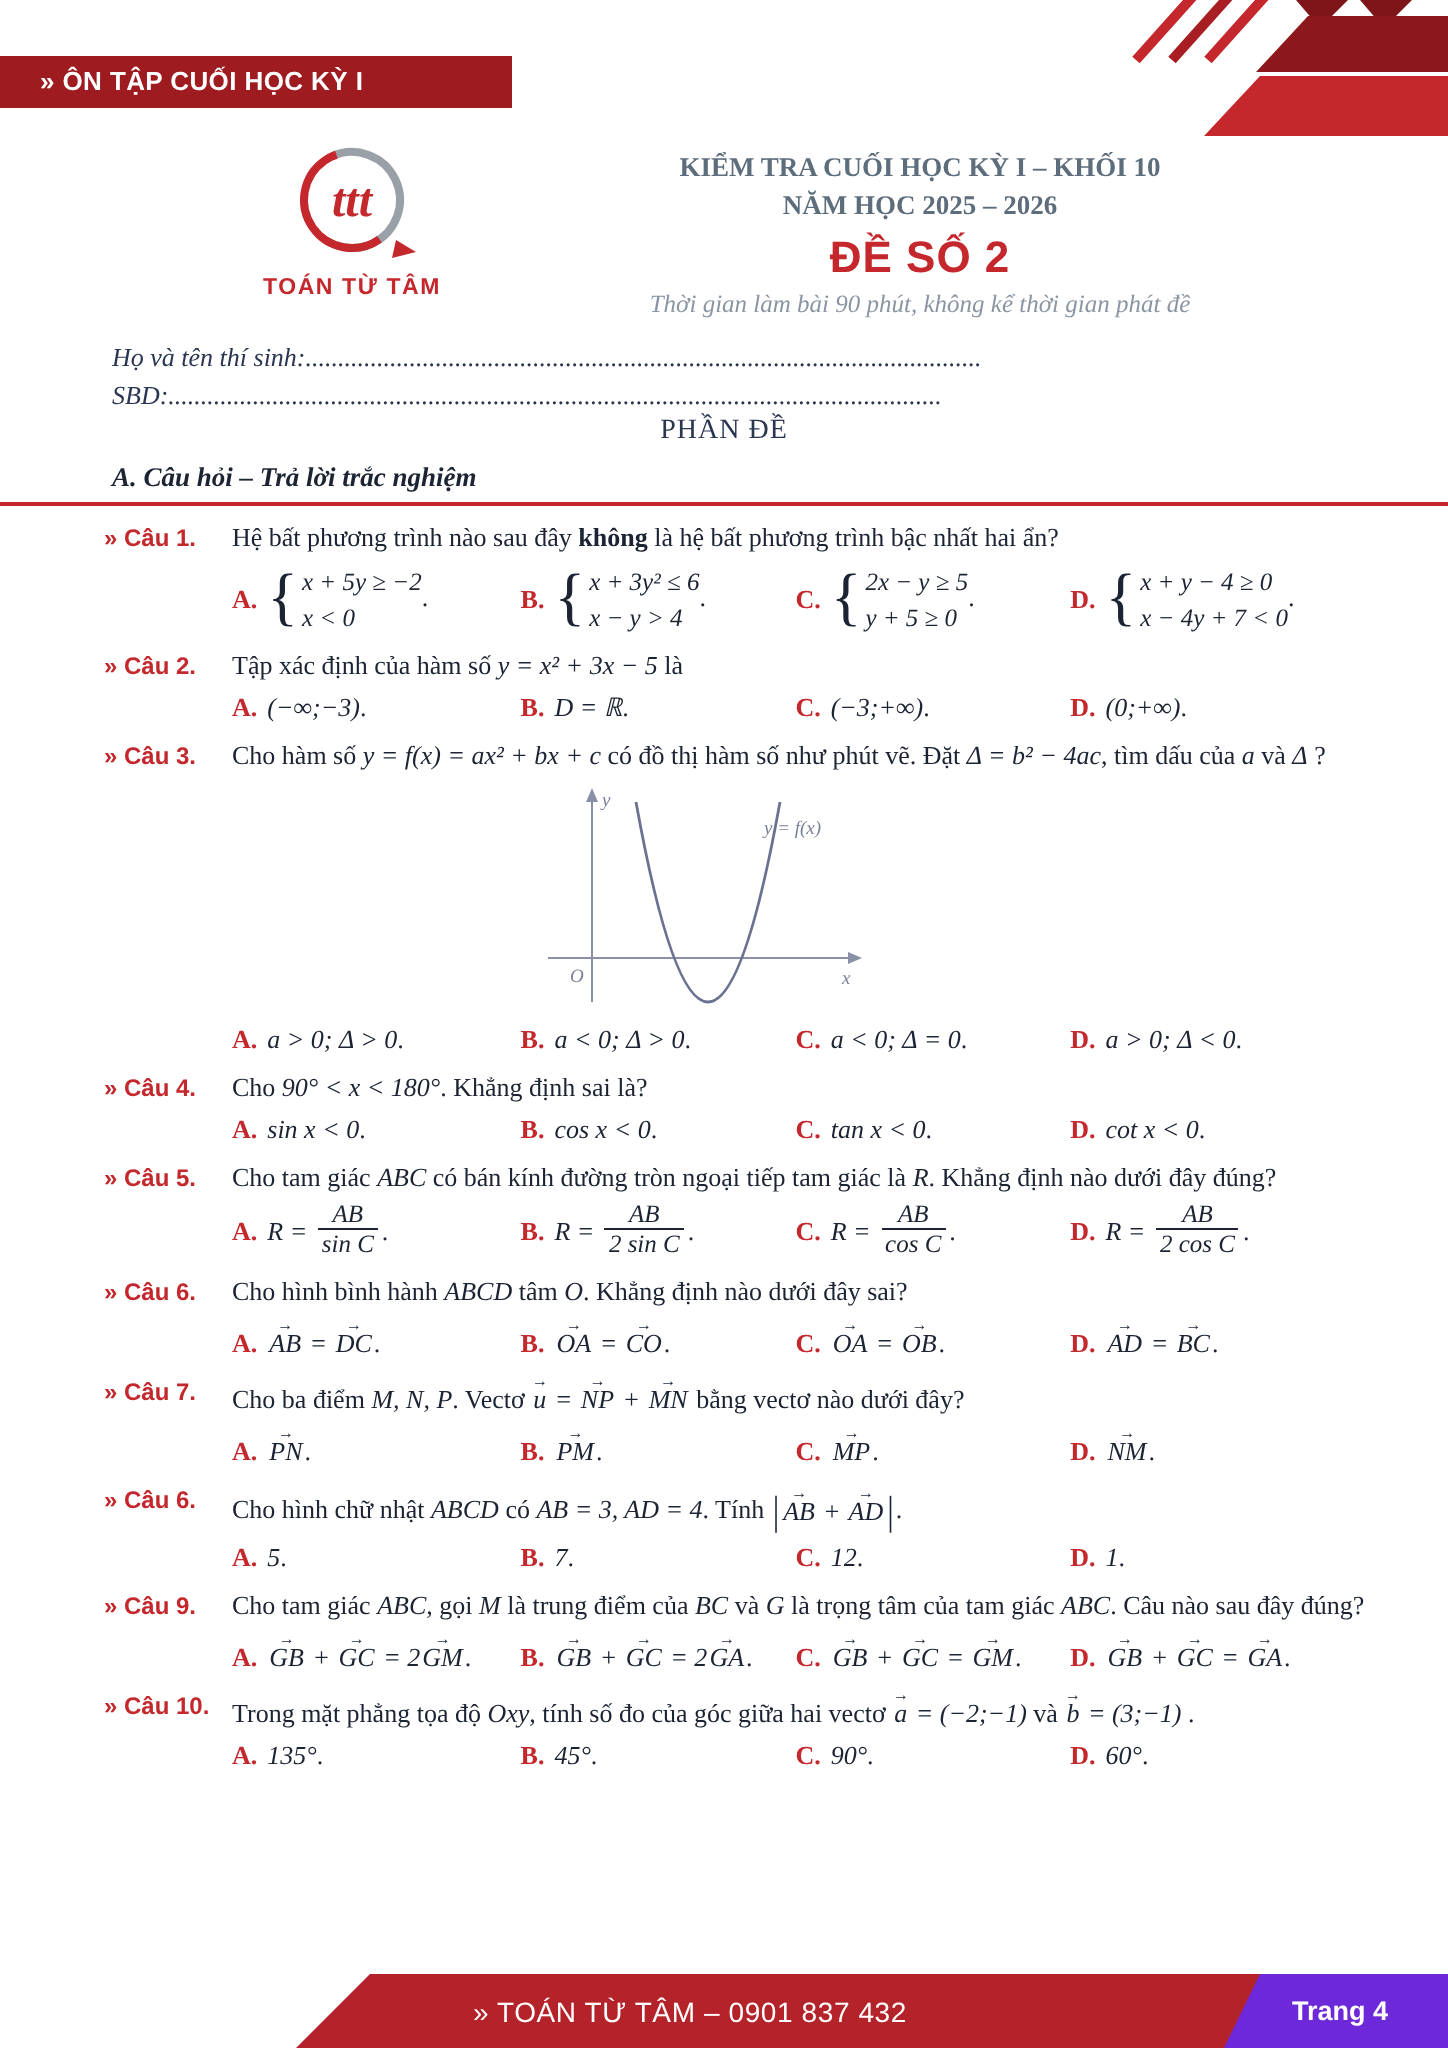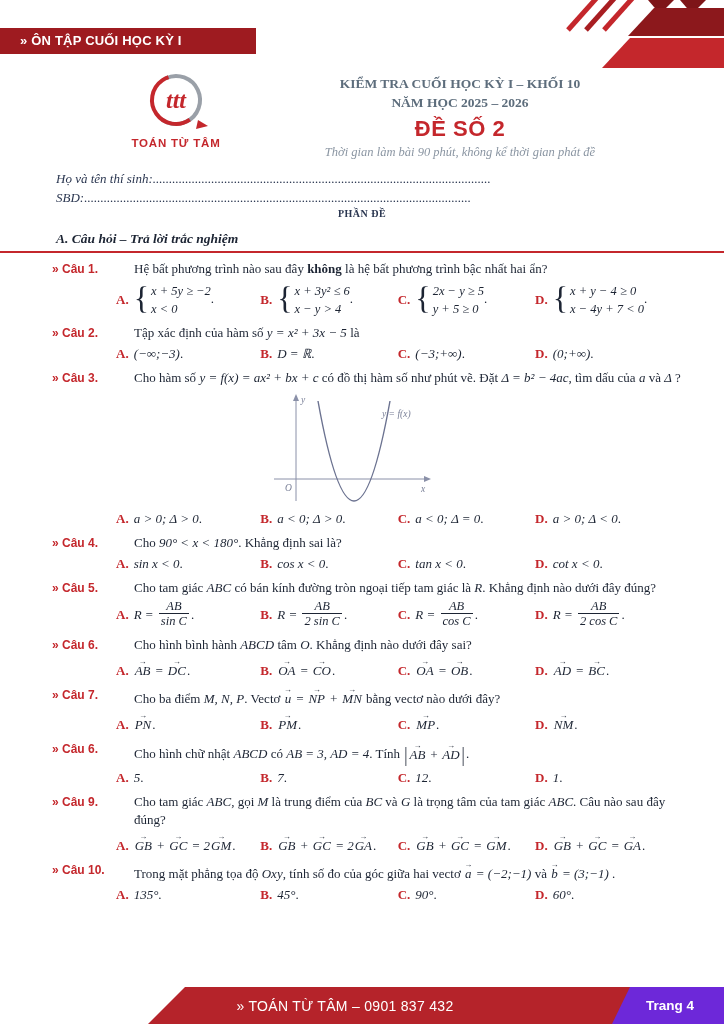--- a/index.html
+++ b/index.html
@@ -25,33 +25,33 @@
   .logo-brand { color:#c4272c; font-family:"Liberation Sans",sans-serif; font-weight:bold; font-size:11.5px; letter-spacing:0.8px; margin-top:1px; }
   
   .head-text { position:absolute; top:76px; left:290px; width:340px; text-align:center; }
   .exam-title { font-weight:bold; color:#5d6d7c; font-size:13.5px; }
   .exam-year  { font-weight:bold; color:#5d6d7c; font-size:13.5px; margin-top:3px; }
   .exam-no    { color:#c4272c; font-weight:bold; font-size:22px; font-family:"Liberation Sans",sans-serif; margin:5px 0 3px; letter-spacing:0.5px; }
   .exam-duration { font-style:italic; color:#8a95a2; font-size:12.5px; }
   
   .student { position:absolute; top:170px; left:56px; right:60px; font-style:italic; font-size:13px; color:#2a3650; line-height:1.45; overflow:hidden; white-space:nowrap; }
   
-  .phan-de { position:absolute; top:208px; left:0; right:0; text-align:center; font-weight:bold; font-size:10px; color:#2a3650; letter-spacing:0.5px; }
+  .phan-de { position:absolute; top:208px; left:0; right:0; text-align:center; font-weight:normal; font-size:14px; color:#2a3650; letter-spacing:0.5px; }
   .section-a {
     position:absolute; top:228px; left:0; right:0;
     padding:3px 0 4px 56px; font-weight:bold; font-style:italic;
     font-size:13.5px; color:#1c2433; border-bottom:2px solid #c4272c;
   }
   
   .questions { position:absolute; top:257px; left:0; right:0; bottom:38px; padding:3px 34px 0 52px; overflow:hidden; }
   .question { margin-bottom:6px; }
   .q-row { display:flex; align-items:flex-start; }
   .q-label { flex:0 0 64px; color:#c4272c; font-weight:bold; font-family:"Liberation Sans",sans-serif; font-size:12px; padding-top:2px; white-space:nowrap; }
   .q-body { flex:1; min-width:0; }
-  .q-text { font-size:13px; line-height:1.38; color:#1c2433;margin-left:18px; }
+  .q-text { font-size:13px; line-height:1.38; color:#1c2433; }
   .q-text.has-vec { padding-top:4px; }
   .options { display:grid; grid-template-columns:1fr 0.95fr 0.95fr 1.12fr; margin-top:4px; font-size:13px; column-gap:6px; }
   .options.has-vec { margin-top:9px; }
   .option { display:flex; align-items:center; line-height:1.3; }
   .opt-letter { color:#c4272c; font-weight:bold; margin-right:5px; }
   .opt-content { display:inline-block; }
   
   .mi { font-style:italic; }
   .vec { font-style:italic; display:inline-block; position:relative; margin:0 1px; }
   .vec::before { content:"→"; position:absolute; top:-0.78em; left:50%; transform:translateX(-50%); font-size:0.62em; font-style:normal; color:#1c2433; }

